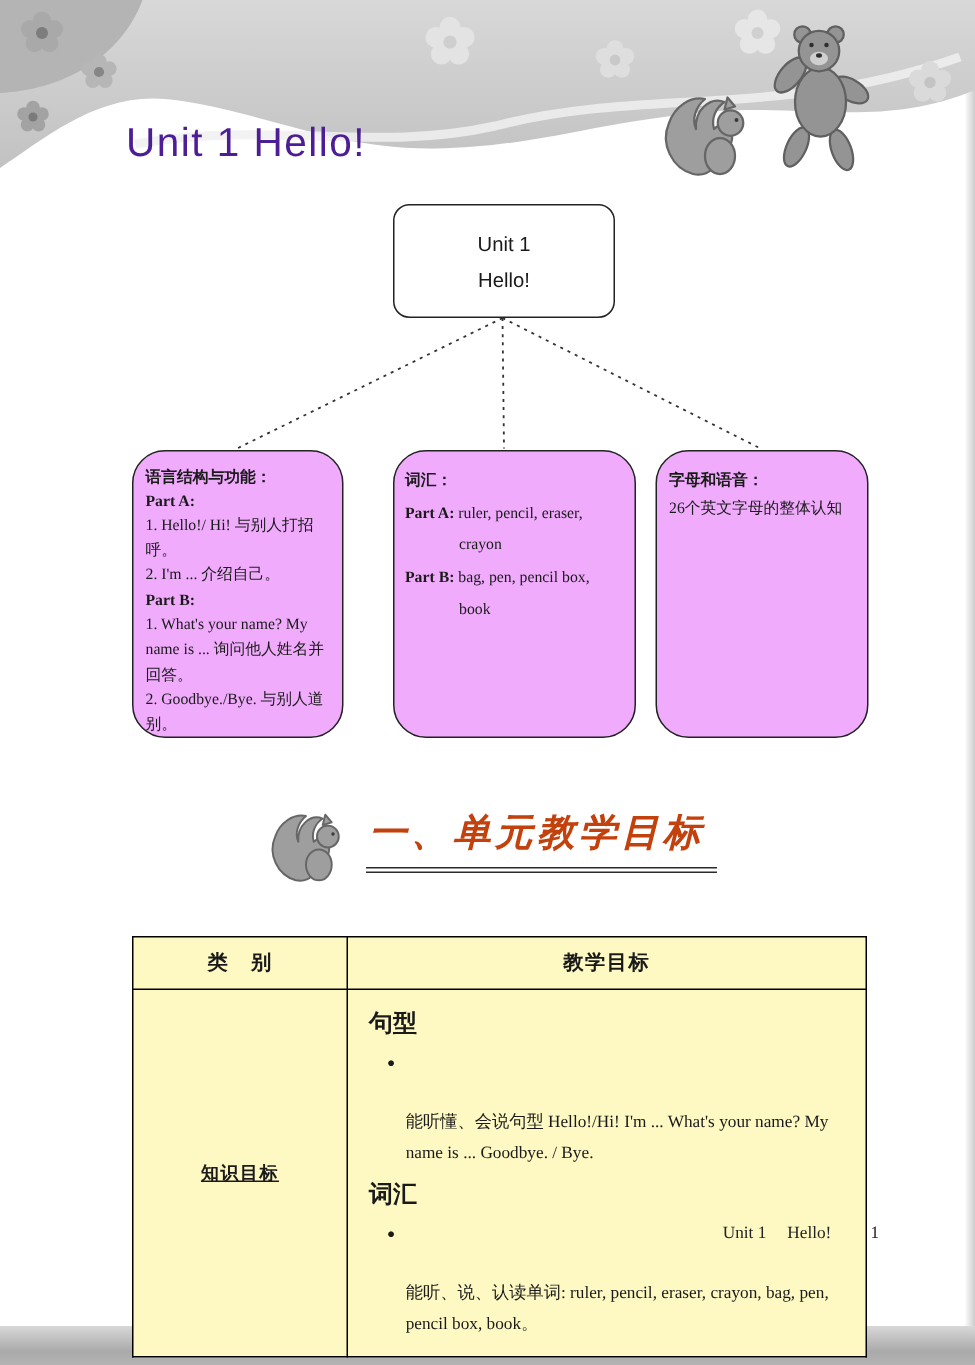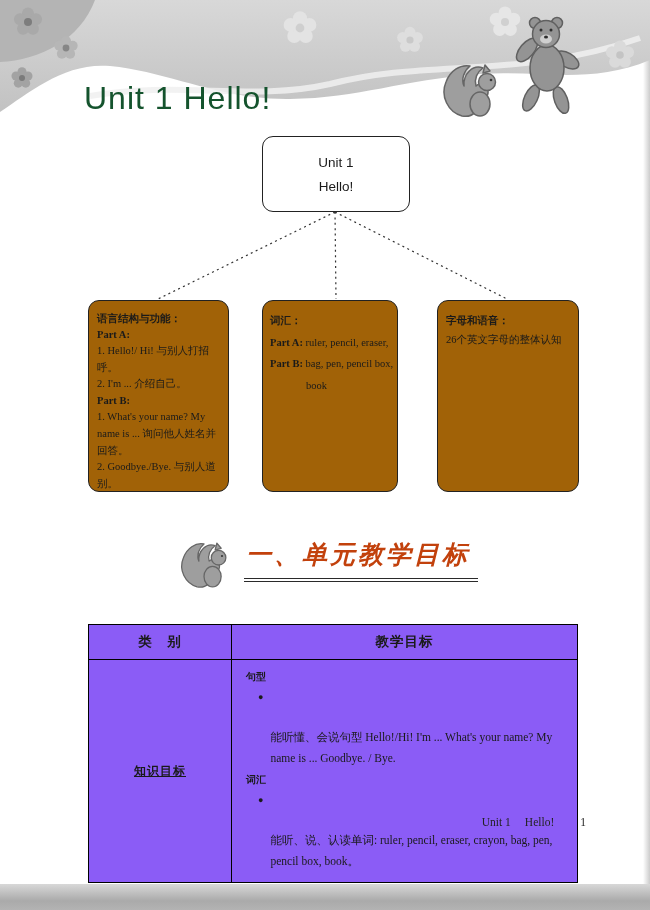--- a/index.html
+++ b/index.html
@@ -3,54 +3,54 @@
 <meta charset="utf-8">
 <style>
   html,body{margin:0;padding:0;background:#fff;}
   .page{position:relative;width:650px;height:910px;background:#ffffff;overflow:hidden;
         font-family:"Liberation Serif","DejaVu Serif",serif;color:#1a1a1a;}
   .right-shade{position:absolute;top:0;right:0;width:7px;height:910px;
         background:linear-gradient(to left,#cccccc,rgba(204,204,204,0));z-index:0;}
   .banner{position:absolute;top:0;left:0;z-index:1;}
   .page-title{position:absolute;left:84px;top:80px;margin:0;z-index:2;
         font-family:"Liberation Sans","DejaVu Sans",sans-serif;
-        font-size:32px;font-weight:normal;letter-spacing:1px;color:#14532d;}
+        font-size:27px;font-weight:normal;letter-spacing:1px;color:#4c1d95;}
   
   .connectors{position:absolute;left:0;top:0;z-index:1;pointer-events:none;}
   .root-box{position:absolute;left:262px;top:136px;width:146px;height:74px;z-index:2;
         border:1.3px solid #222;border-radius:11px;background:#fff;
         display:flex;flex-direction:column;justify-content:center;align-items:center;gap:9px;
         font-family:"Liberation Sans","DejaVu Sans",sans-serif;font-size:13.5px;}
   .fc-box{position:absolute;top:300px;height:192px;z-index:2;box-sizing:border-box;
-        border:1.3px solid #222;border-radius:11px;background:#a16207;
+        border:1.3px solid #222;border-radius:22px;background:#f0abfc;
         padding:9px 7px 6px 8px;font-size:10.5px;line-height:1.58;}
   .box1{left:88px;width:141px;}
-  .box2{left:262px;width:136px;line-height:2.05;padding-left:7px;padding-right:4px;}
+  .box2{left:262px;width:162px;line-height:2.05;padding-left:7px;padding-right:4px;}
   .box3{left:437px;width:142px;line-height:1.95;}
   .bold{font-weight:bold;}
   .heading{font-weight:bold;font-family:"Liberation Sans","DejaVu Sans",sans-serif;}
   .vline{white-space:nowrap;}
   .cont{padding-left:36px;}
   
   .section-header{position:absolute;left:176px;top:532px;z-index:2;display:flex;align-items:flex-start;}
   .squirrel-small{width:56px;height:60px;}
   .section-title{margin-left:12px;margin-top:6px;
         font-family:"Liberation Serif","DejaVu Serif",serif;font-style:italic;font-weight:bold;
         font-size:25px;letter-spacing:3px;color:#c2410c;
         border-bottom:4px double #2a2a2a;padding:0 8px 7px 2px;}
   
   .goals-table{position:absolute;left:88px;top:624px;width:490px;z-index:2;
-        border-collapse:collapse;border:1.5px solid #000;background:#8b5cf6;}
+        border-collapse:collapse;border:1.5px solid #000;background:#fef9c3;}
   .goals-table th,.goals-table td{border:1px solid #000;}
   .goals-table th{height:32px;font-size:13.5px;font-weight:bold;text-align:center;letter-spacing:1px;}
   .col-cat{width:140px;}
   .cat-cell{width:140px;height:142px;text-align:center;vertical-align:middle;
         font-weight:bold;font-size:12px;letter-spacing:1px;text-decoration:underline;}
   .goal-cell{vertical-align:top;padding:8px 12px 8px 14px;font-size:11.5px;line-height:1.85;}
-  .goal-label{font-weight:bold;font-size:10px;font-family:"Liberation Sans","DejaVu Sans",sans-serif;}
+  .goal-label{font-weight:bold;font-size:16px;font-family:"Liberation Sans","DejaVu Sans",sans-serif;}
   .bullet-row{display:flex;padding-left:12px;margin:0 0 2px 0;}
   .bullet{margin-right:7px;font-size:9px;line-height:2.35;}
   .bullet-text{flex:1;margin-top:40px;}
   
   .footer{position:absolute;left:0;top:816px;width:586px;z-index:2;
         display:flex;justify-content:flex-end;align-items:baseline;font-size:11.5px;color:#222;}
   .footer .lesson{margin-left:14px;}
   .footer .pagenum{margin-left:26px;}
   .bottom-band{position:absolute;left:0;bottom:0;width:650px;height:26px;z-index:1;
         background:linear-gradient(180deg,#d8d8d8 0%,#aaaaaa 65%,#b3b3b3 100%);}
@@ -144,20 +144,21 @@
     <div>1. What's your name? My name is ... 询问他人姓名并回答。</div>
     <div>2. Goodbye./Bye. 与别人道别。</div>
   </div>
 
   <div class="fc-box box2">
     <div class="heading">词汇：</div>
     <div class="vline">
       <span class="bold">Part A:</span>
       <span>ruler, pencil, eraser,</span>
     </div>
+    <div class="cont">crayon</div>
     <div class="vline">
       <span class="bold">Part B:</span>
       <span>bag, pen, pencil box,</span>
     </div>
     <div class="cont">book</div>
   </div>
 
   <div class="fc-box box3">
     <div class="heading">字母和语音：</div>
     <div>26个英文字母的整体认知</div>

